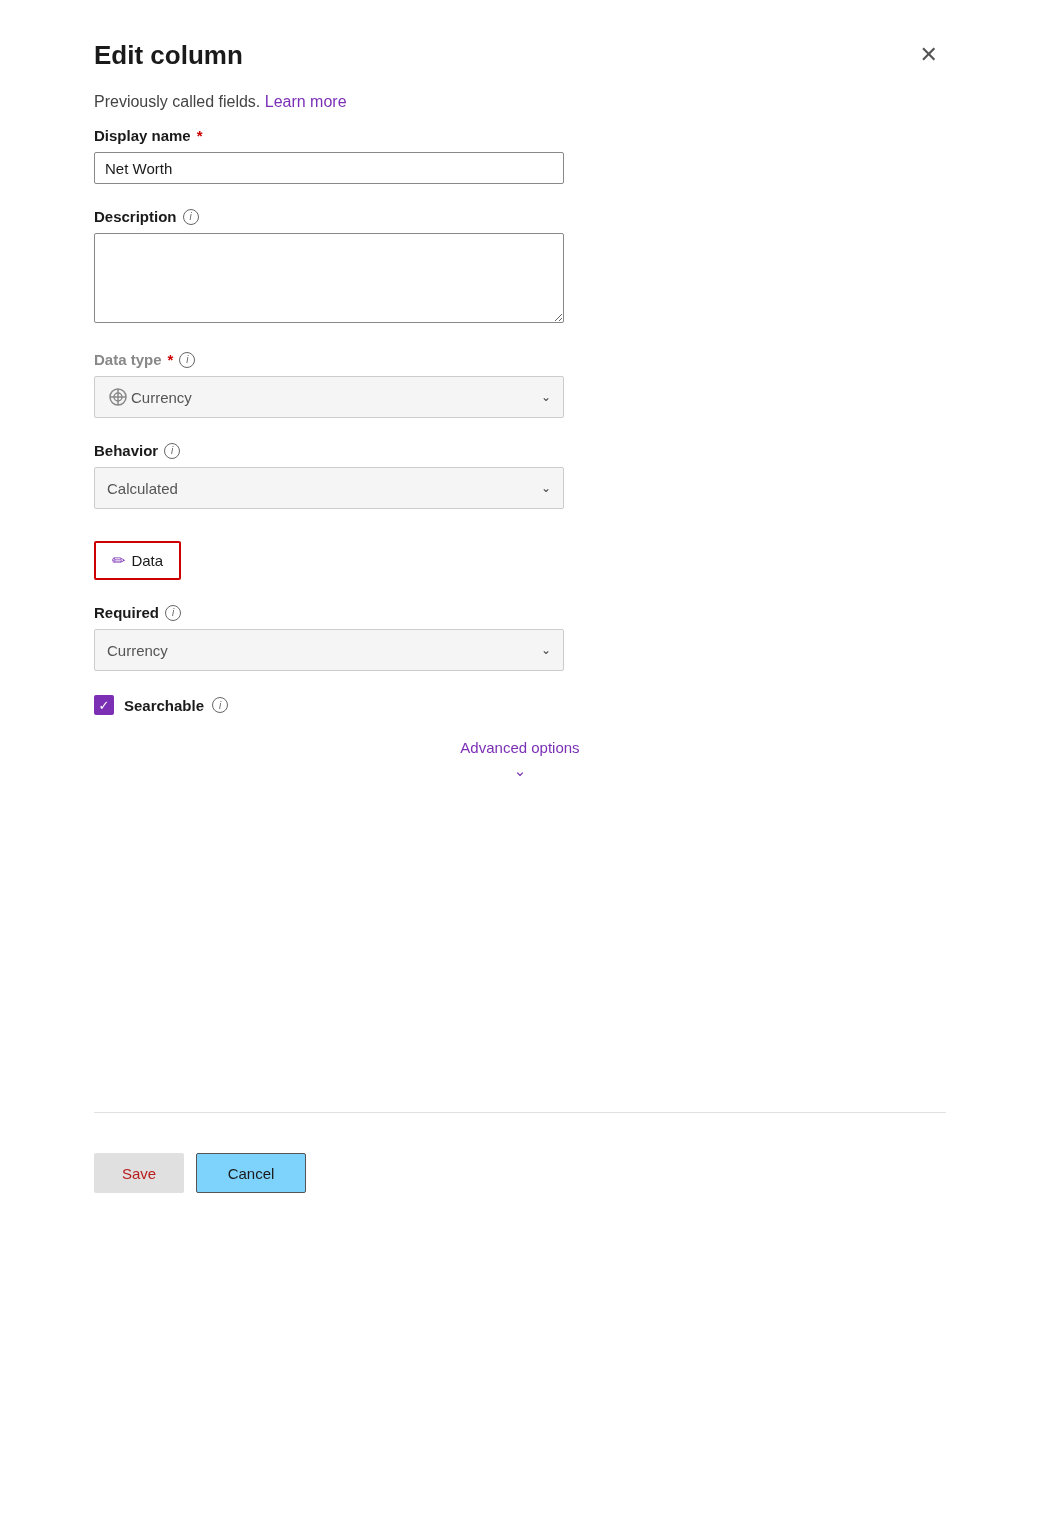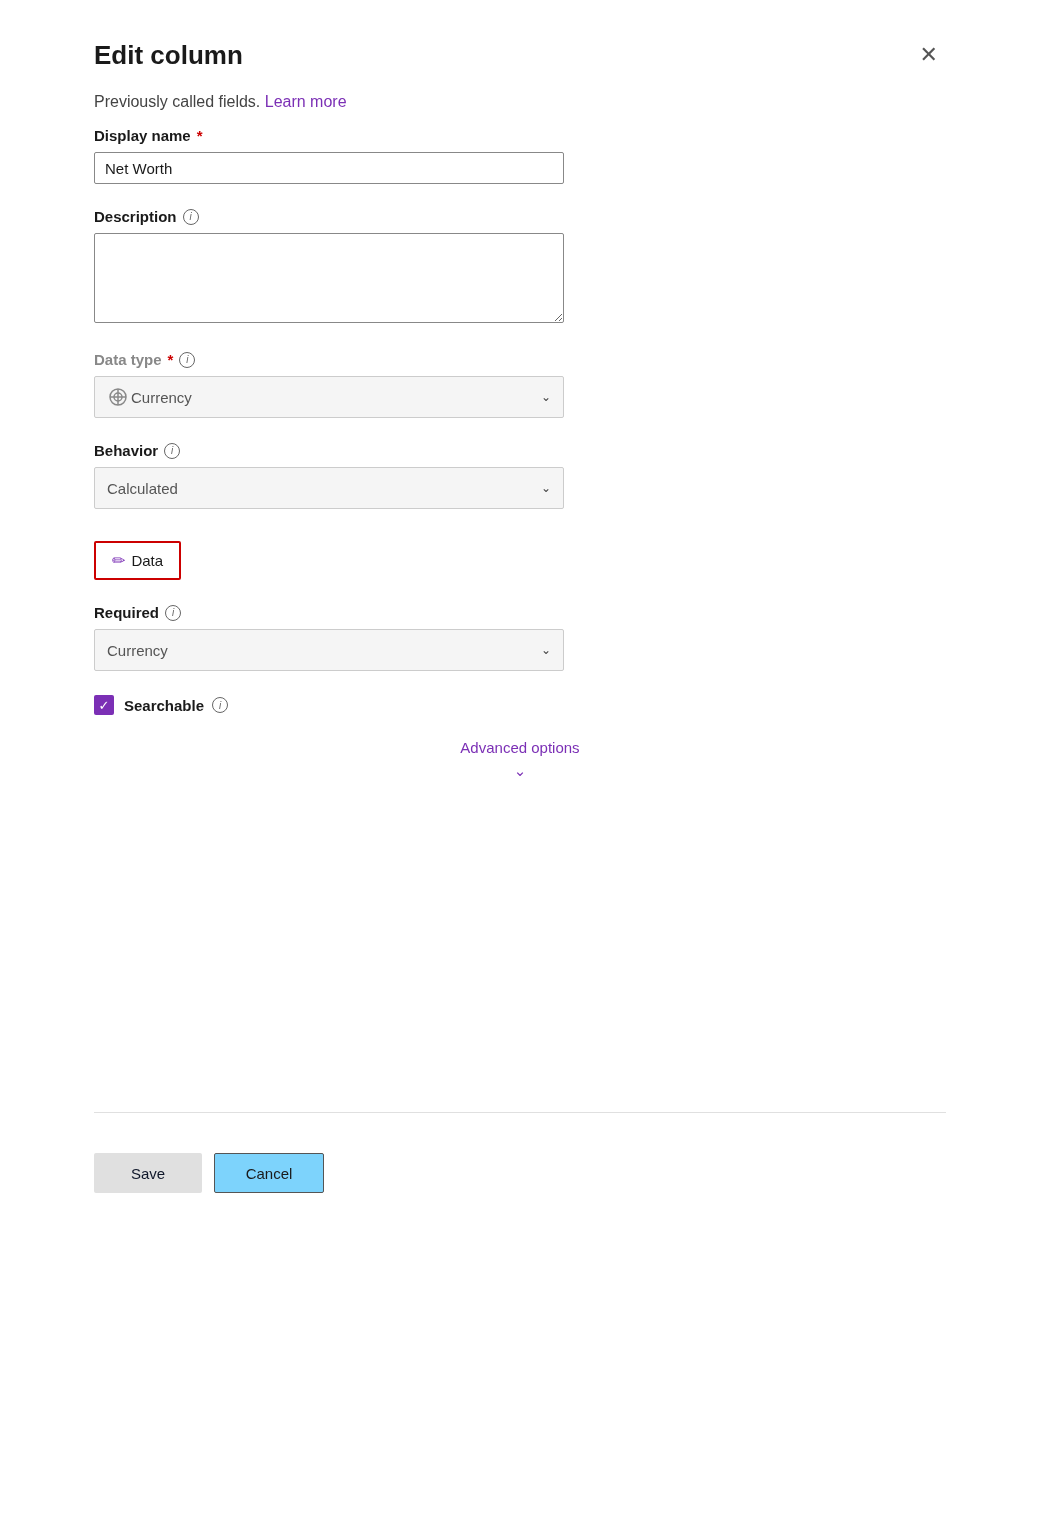--- a/index.html
+++ b/index.html
@@ -244,27 +244,27 @@
       margin-top: auto;
       padding-top: 40px;
       display: flex;
       gap: 12px;
       align-items: center;
       border-top: 1px solid #e0e0e0;
       margin-top: 300px;
     }
 
     .btn-save {
-      width: 108px;
+      width: 90px;
       height: 40px;
       background: #e0e0e0;
       border: none;
       border-radius: 2px;
       font-size: 15px;
-      color: #0f172a;
+      color: #b91c1c;
       cursor: not-allowed;
     }
 
     .btn-cancel {
       width: 110px;
       height: 40px;
       background: #7dd3fc;
       border: 1.5px solid #555;
       border-radius: 2px;
       font-size: 15px;

